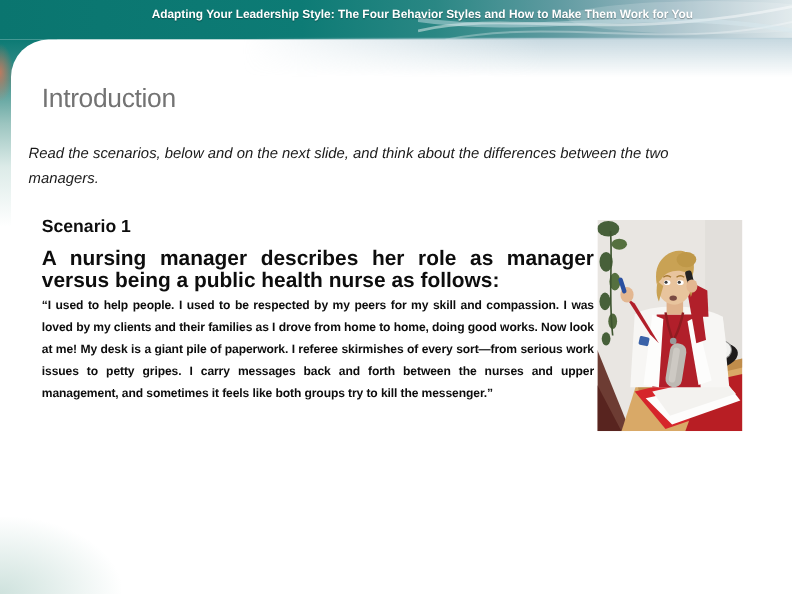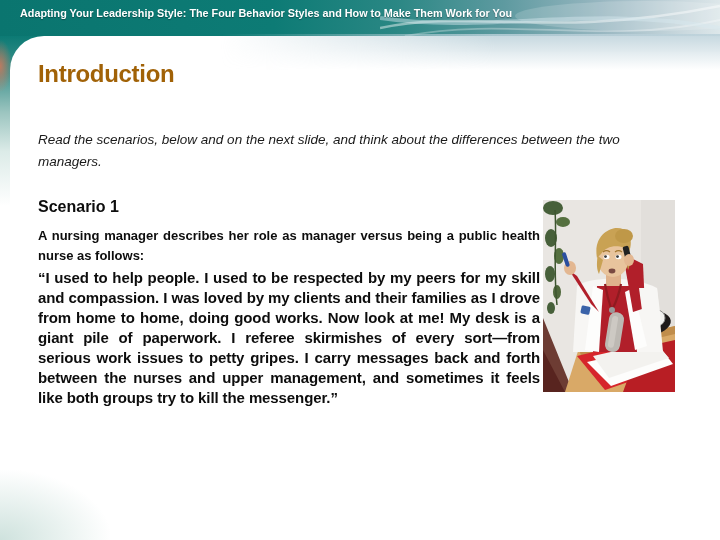--- a/index.html
+++ b/index.html
@@ -31,48 +31,49 @@
   .bottom-tint{
     position:absolute;left:0;bottom:0;width:110px;height:70px;
     background:radial-gradient(ellipse at bottom left,rgba(166,202,193,.55),rgba(166,202,193,0) 72%);
   }
   
   .content{
     position:absolute;left:10px;top:36px;width:710px;height:504px;
     background:#ffffff;border-top-left-radius:34px;
   }
   .slide-title{
-    position:absolute;left:20px;top:7px;width:600px;
+    position:absolute;left:30px;top:7px;width:600px;
     font-size:10.8px;font-weight:bold;color:#ffffff;letter-spacing:0px;
     text-shadow:0 1px 1px rgba(0,0,0,.35);
+    text-align:right;
   }
   .heading{
-    position:absolute;left:38px;top:60px;
-    font-size:24px;font-weight:bold;color:#a16207;letter-spacing:-0.3px;
+    position:absolute;left:38px;top:76px;
+    font-size:24px;font-weight:normal;color:#737373;letter-spacing:-0.3px;
   }
   .subtitle{
     position:absolute;left:38px;top:104px;
     font-size:13.5px;font-weight:bold;color:#2f4f4d;
   }
   .instructions{
-    position:absolute;left:38px;top:129px;width:645px;
+    position:absolute;left:26px;top:129px;width:645px;
     font-size:13.5px;font-style:italic;color:#1a1a1a;line-height:21.5px;
   }
   .scenario-label{
     position:absolute;left:38px;top:198px;
     font-size:16px;font-weight:bold;color:#0d0d0d;
   }
   .scenario-intro{
     position:absolute;left:38px;top:226px;width:502px;
-    font-size:13px;font-weight:bold;color:#0d0d0d;line-height:19.5px;
+    font-size:19px;font-weight:bold;color:#0d0d0d;line-height:19.5px;
     text-align:justify;
   }
   .scenario-quote{
     position:absolute;left:38px;top:268px;width:502px;
-    font-size:15px;font-weight:bold;color:#0d0d0d;line-height:20px;
+    font-size:11px;font-weight:bold;color:#0d0d0d;line-height:20px;
     text-align:justify;letter-spacing:-0.1px;
   }
   .photo{
     position:absolute;left:543px;top:200px;width:132px;height:192px;
     overflow:hidden;
   }
 </style>
 </head>
 <body>
 

